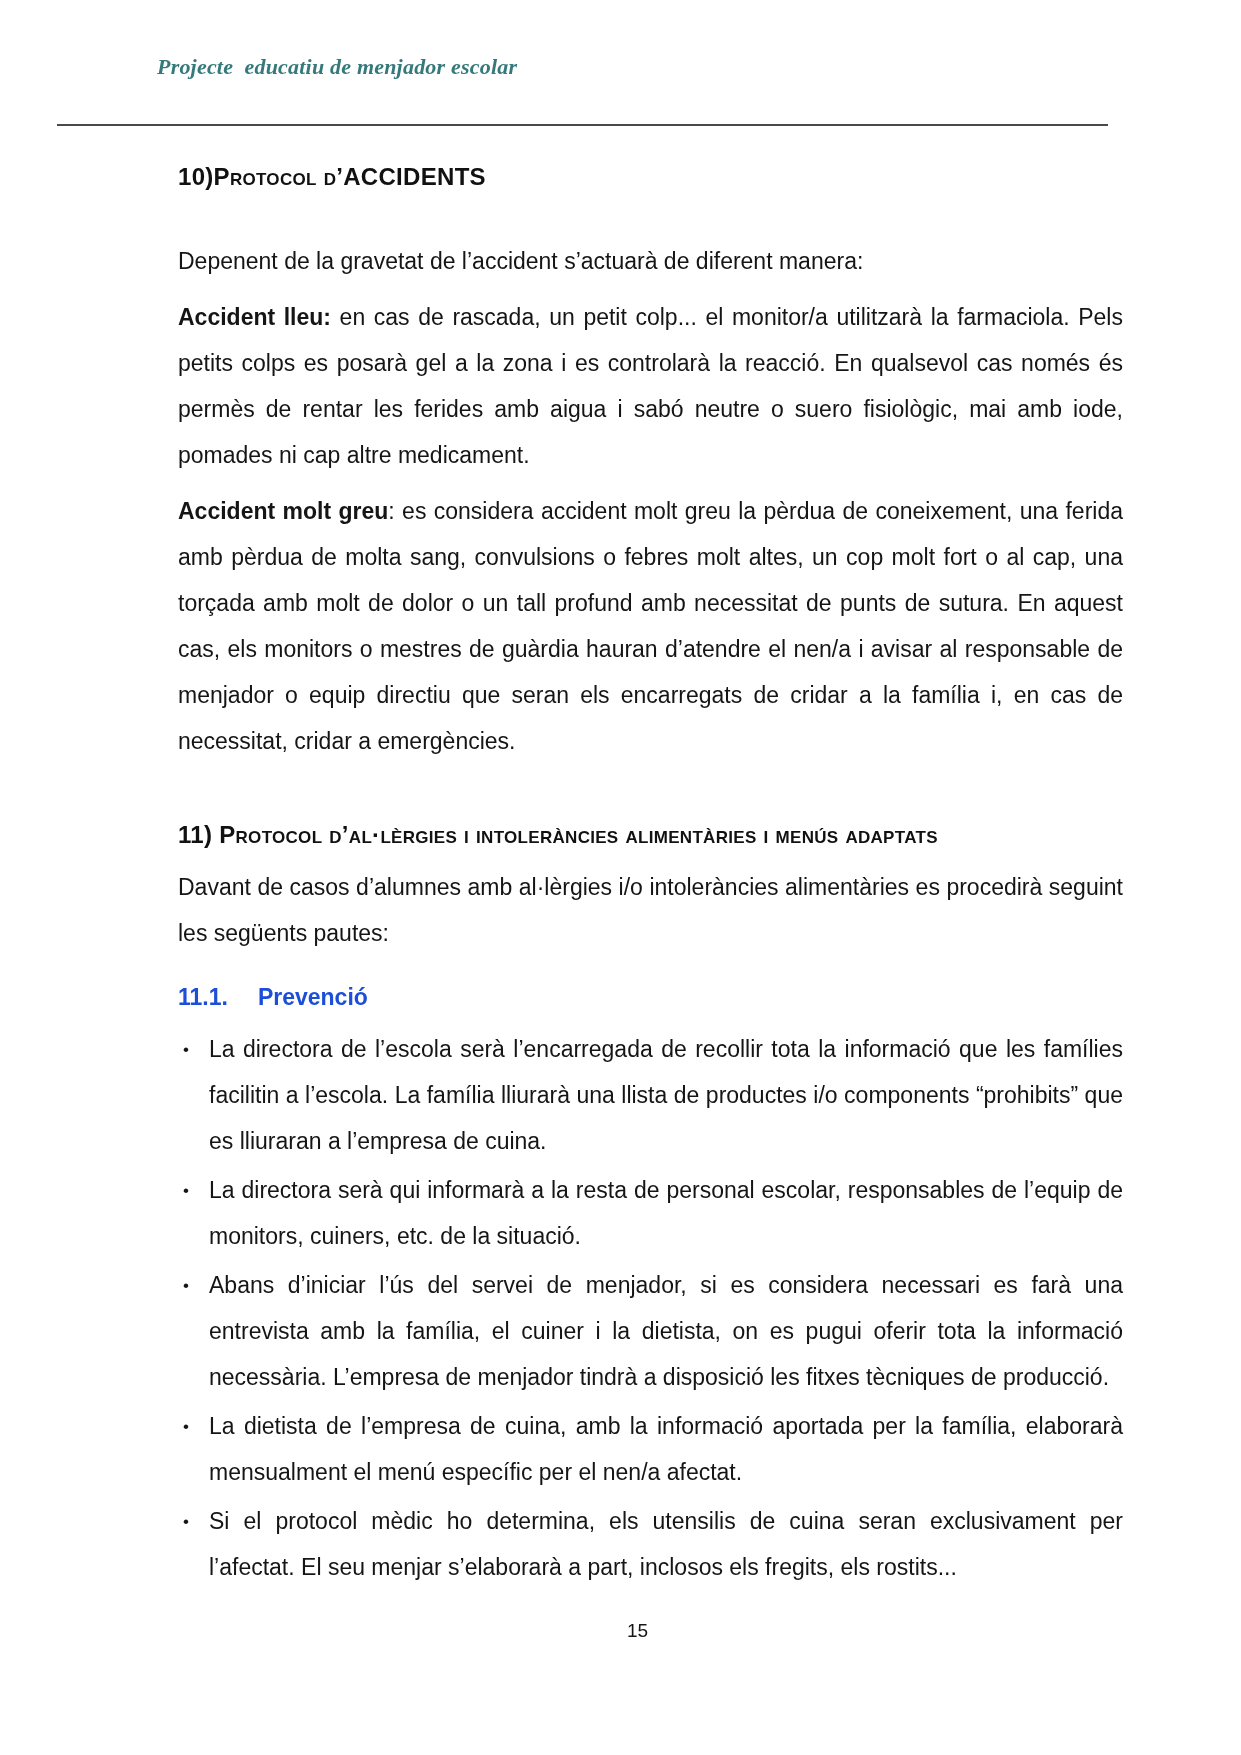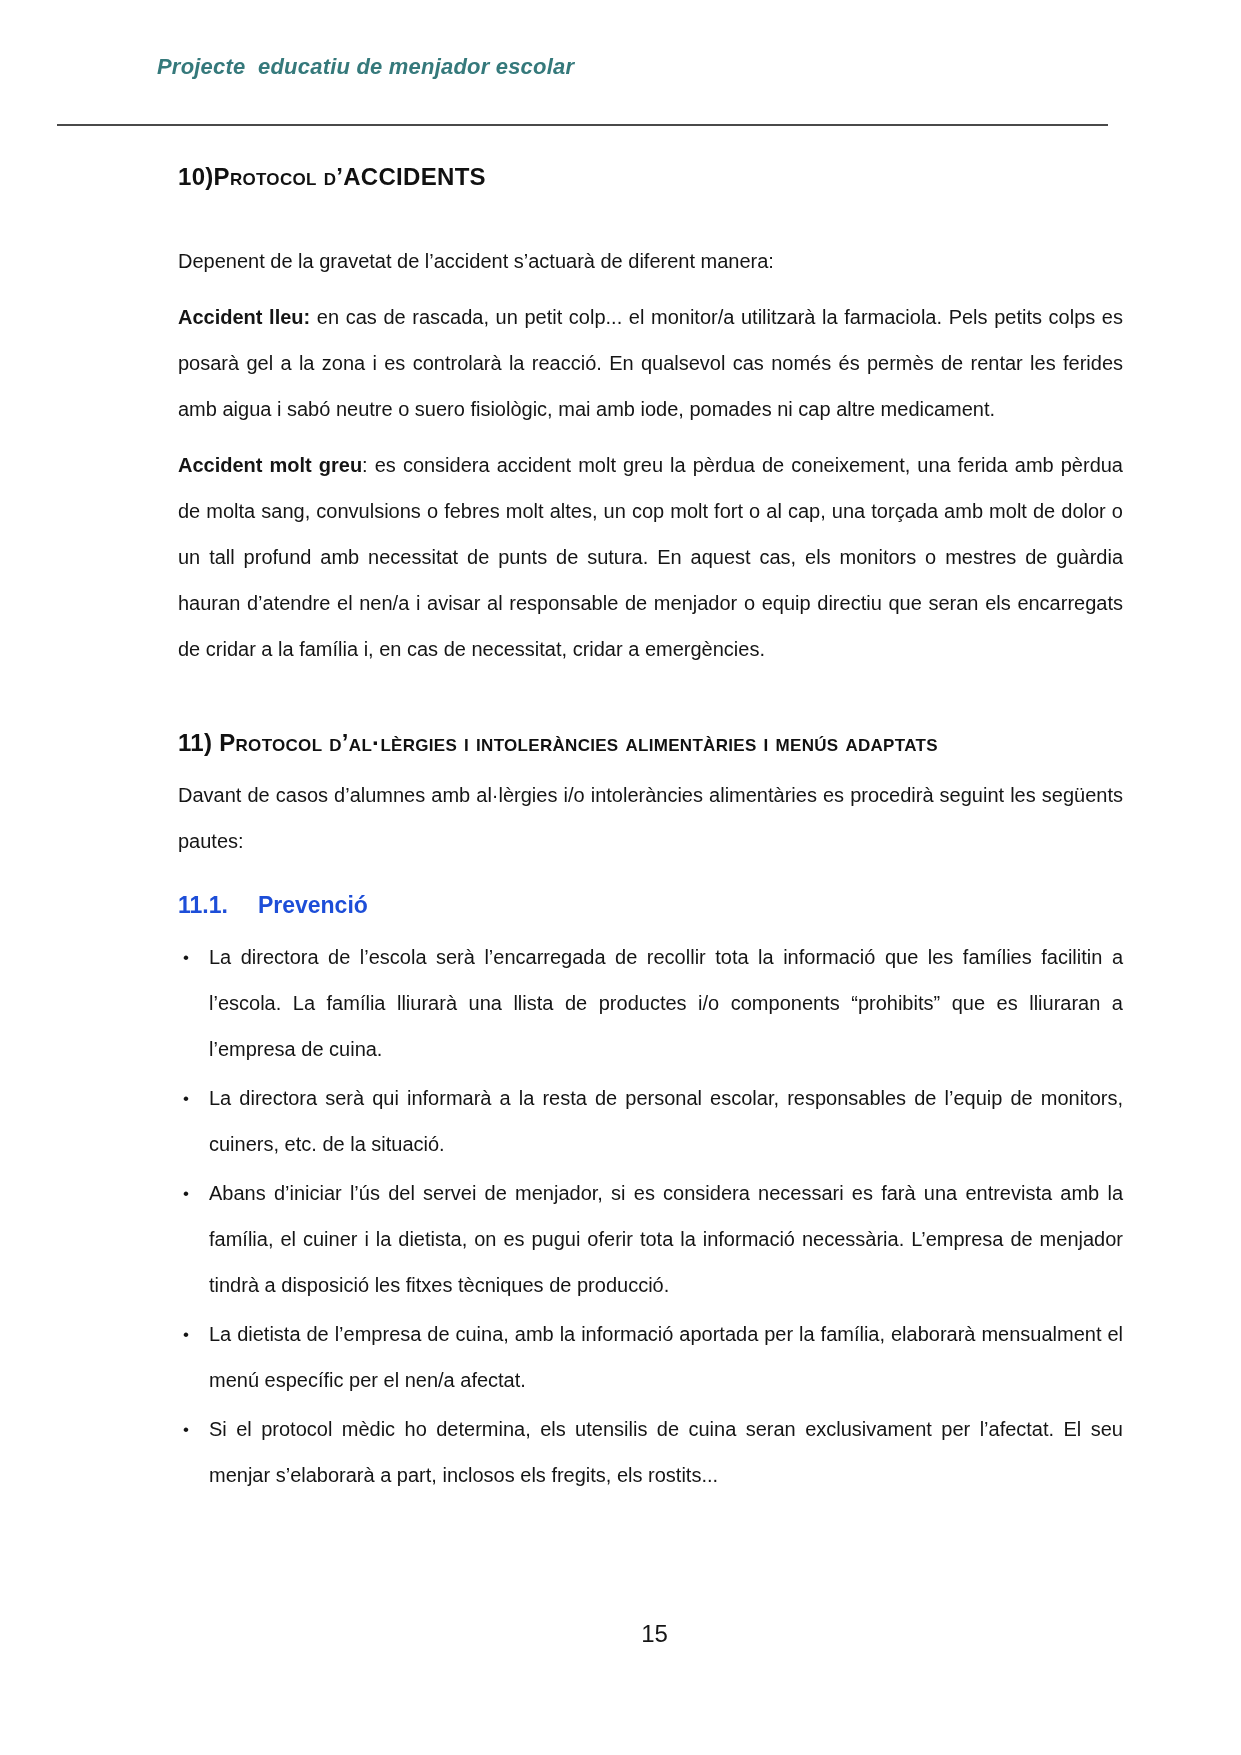--- a/index.html
+++ b/index.html
@@ -19,20 +19,21 @@
   .running-header {
     position: absolute;
     left: 157px;
     top: 54px;
     font-size: 22px;
     font-weight: bold;
     font-style: italic;
     color: #35797b;
     white-space: pre;
     letter-spacing: 0.2px;
+    font-family: Liberation Serif, serif;
   }
   .header-rule {
     position: absolute;
     left: 57px;
     top: 124px;
     width: 1051px;
     height: 0;
     border-top: 2px solid #4a4a4a;
   }
   .content {
@@ -47,21 +48,21 @@
     font-weight: bold;
     font-variant: small-caps;
     letter-spacing: 0.3px;
     color: #111111;
     margin: 10px 0 46px 0;
   }
   .h-sc.h11 {
     margin: 56px 0 14px 0;
   }
   .para {
-    font-size: 20px;
+    font-size: 23px;
     line-height: 46px;
     margin: 0 0 10px 0;
   }
   .just {
     text-align: justify;
     text-justify: inter-word;
   }
   .lead {
     font-weight: bold;
   }
@@ -87,25 +88,25 @@
   ul.bullets li::before {
     content: "\2022";
     position: absolute;
     left: -26px;
     top: 1px;
     font-size: 17px;
     color: #151515;
   }
   .page-number {
     position: absolute;
-    left: 182px;
+    left: 165px;
     top: 1620px;
     width: 945px;
     text-align: center;
-    font-size: 24px;
+    font-size: 19px;
     color: #151515;
   }
 </style>
 </head>
 <body>
 
 <div class="page">
 
   <div class="running-header">Projecte  educatiu de menjador escolar</div>
 

